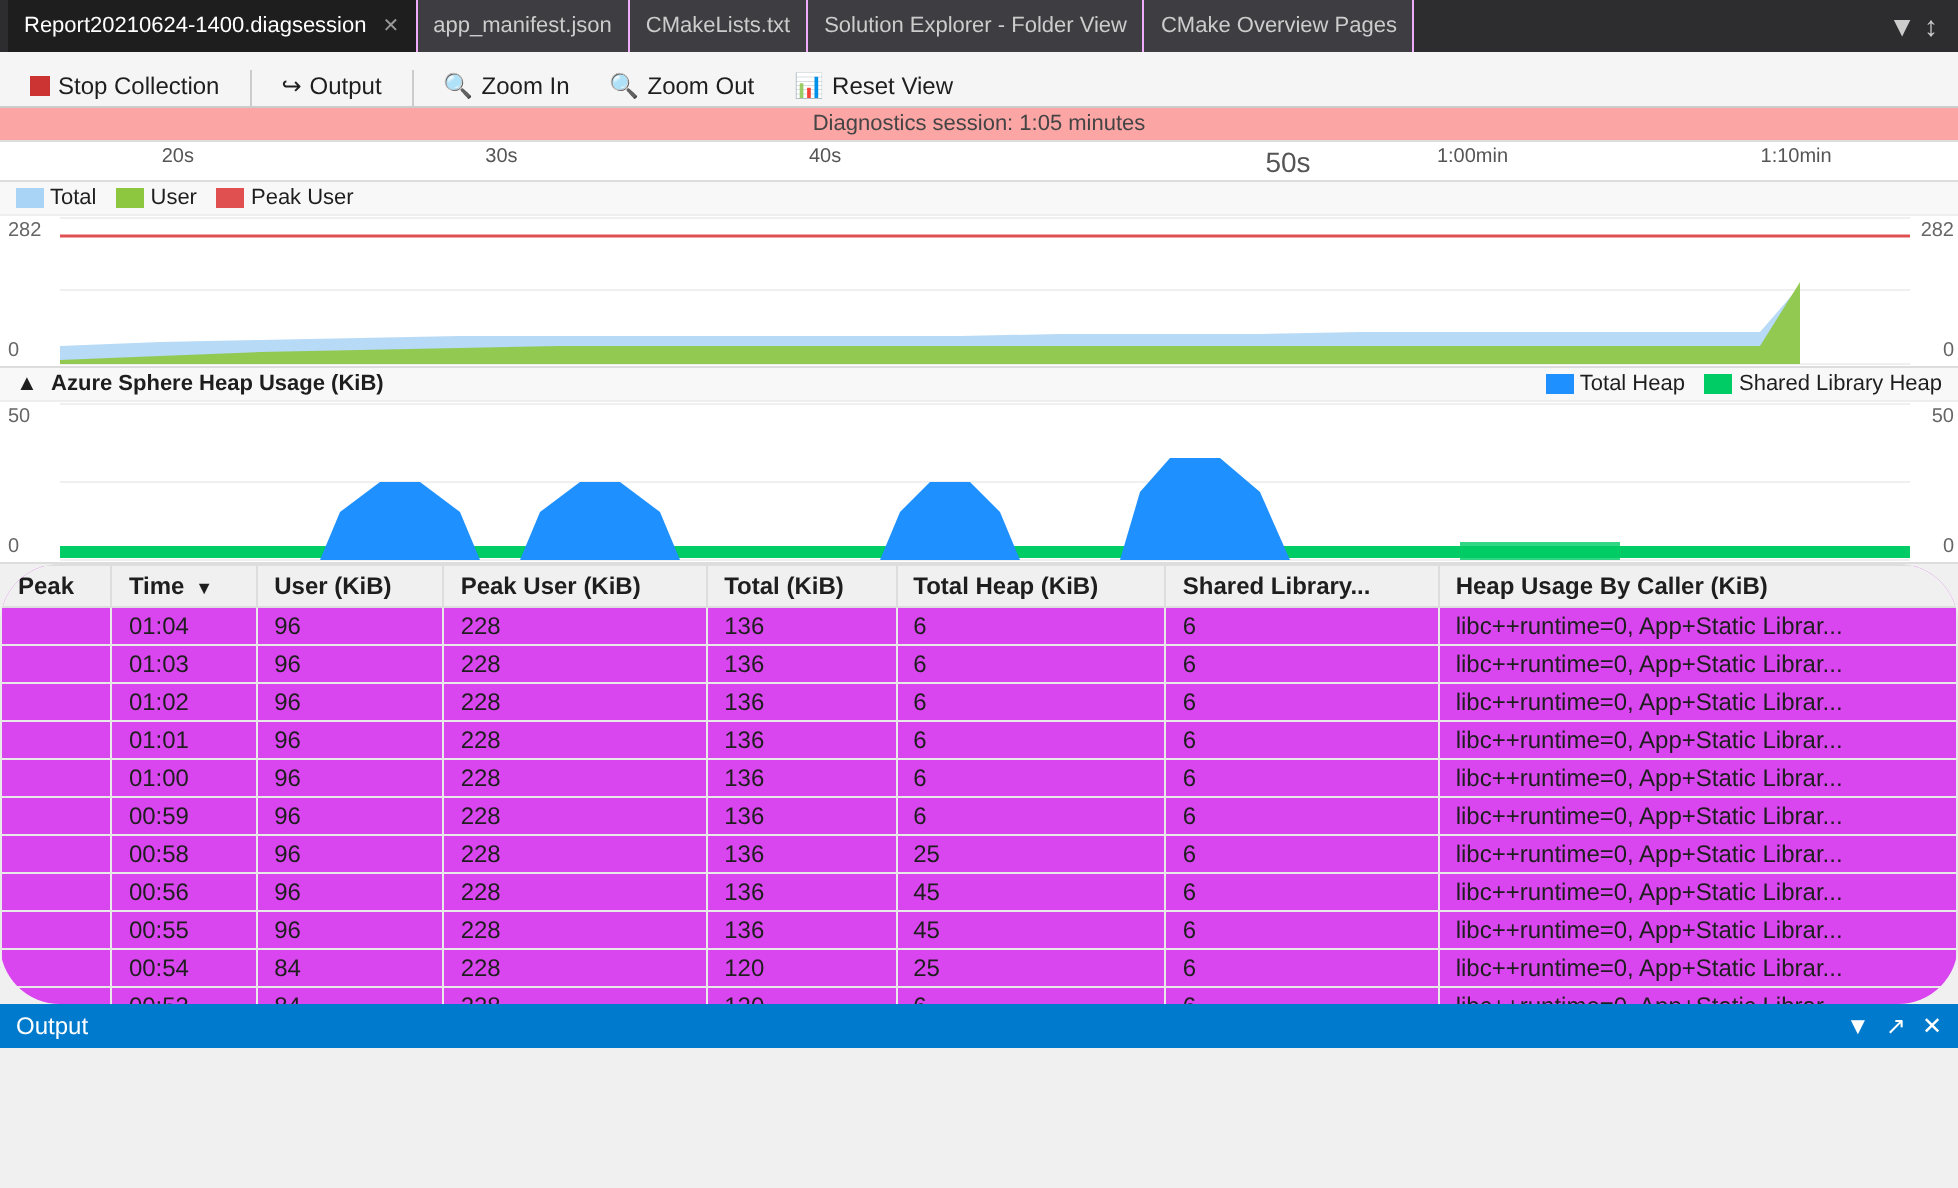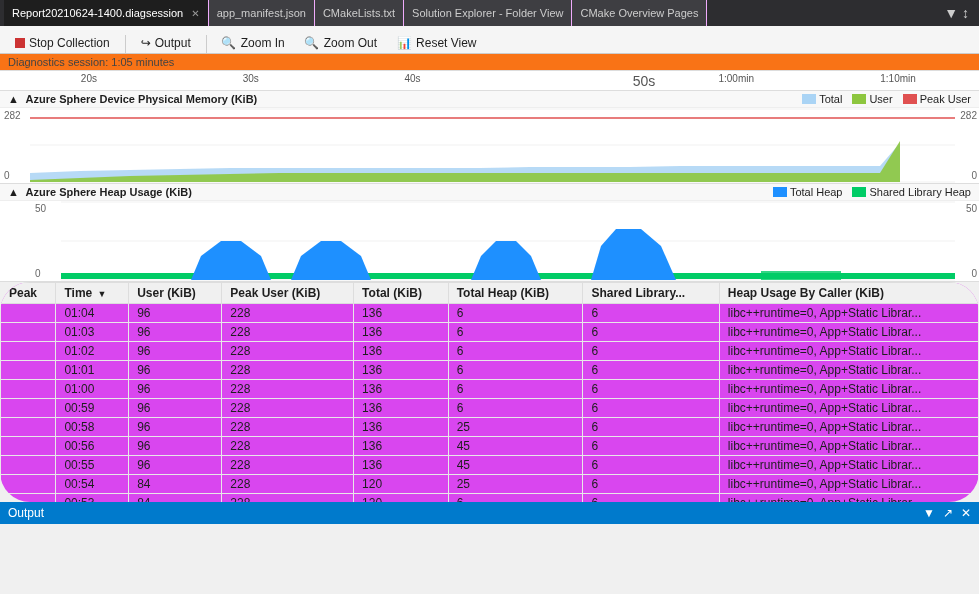--- a/index.html
+++ b/index.html
@@ -61,25 +61,26 @@
       cursor: pointer;
       font-size: 12px;
       color: #1e1e1e;
       white-space: nowrap;
     }
     .toolbar-sep { width: 1px; height: 18px; background: #ccc; margin: 0 4px; }
     .stop-square { width: 10px; height: 10px; background: #cc3333; display: inline-block; }
 
     
     .status-bar {
-      background: #f97316;
+      background: #fca5a5;
       border-bottom: 1px solid #ddd;
       padding: 2px 8px;
       font-size: 11px;
       color: #444;
+      text-align: center;
     }
 
     
     .timeline-ruler {
       display: flex;
       align-items: center;
       background: #fff;
       height: 20px;
       border-bottom: 1px solid #ddd;
       padding-left: 8px;
@@ -281,24 +282,20 @@
       <div style="flex:1;font-size:14px;color:#555;text-align:right;">50s</div>
       <div style="flex:1;font-size:10px;color:#555;text-align:center;">1:00min</div>
       <div style="flex:1;font-size:10px;color:#555;text-align:center;">1:10min</div>
     </div>
   </div>
 
   <div class="charts-area">
 
     <div class="chart-section">
       <div class="chart-header">
-        <span>
-          <span style="margin-right:4px;">▲</span>
-          <span>Azure Sphere Device Physical Memory (KiB)</span>
-        </span>
         <div class="chart-legend">
           <div class="legend-item">
             <span class="legend-color" style="background:#aad4f5;"></span>
             <span>Total</span>
           </div>
           <div class="legend-item">
             <span class="legend-color" style="background:#8dc63f;"></span>
             <span>User</span>
           </div>
           <div class="legend-item">
@@ -342,21 +339,21 @@
           <div class="legend-item">
             <span class="legend-color" style="background:#1e90ff;"></span>
             <span>Total Heap</span>
           </div>
           <div class="legend-item">
             <span class="legend-color" style="background:#00cc66;"></span>
             <span>Shared Library Heap</span>
           </div>
         </div>
       </div>
-      <div class="chart-body" style="height:80px;margin-left:31px;">
+      <div class="chart-body" style="height:80px;">
         <div class="chart-y-labels">
           <span>50</span>
           <span>0</span>
         </div>
         <div class="chart-y-right">
           <span>50</span>
           <span>0</span>
         </div>
         <svg width="100%" height="80" style="position:absolute;left:30px;right:24px;width:calc(100% - 54px);">
 

